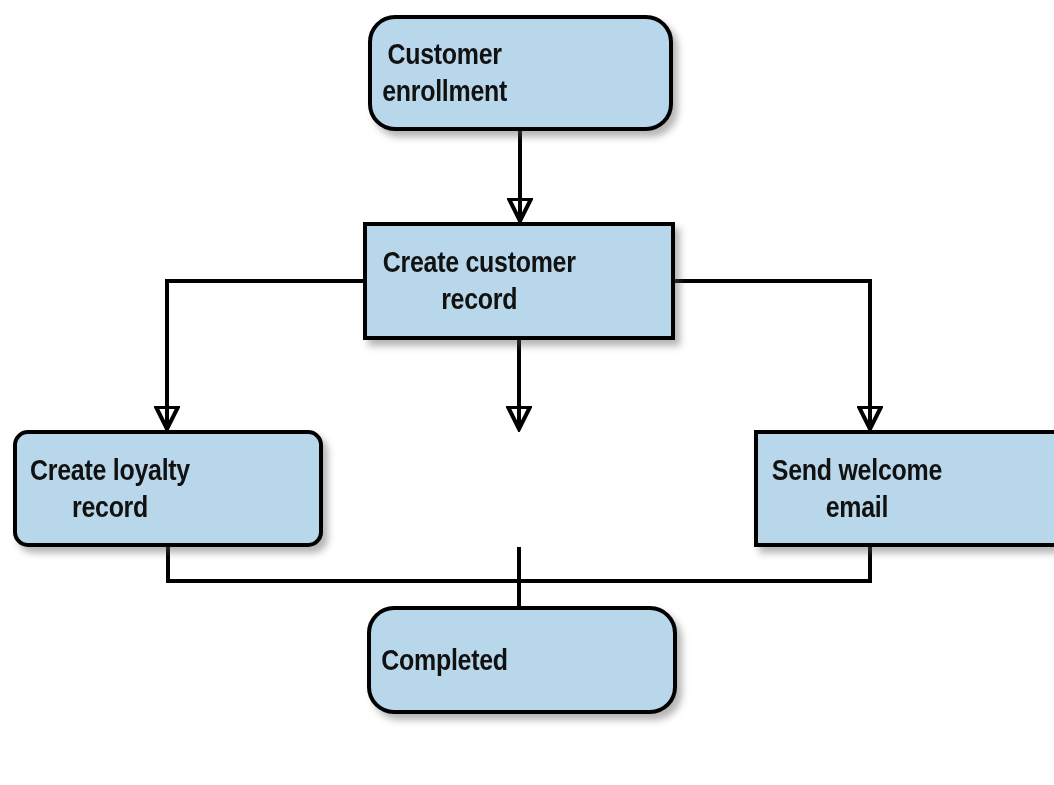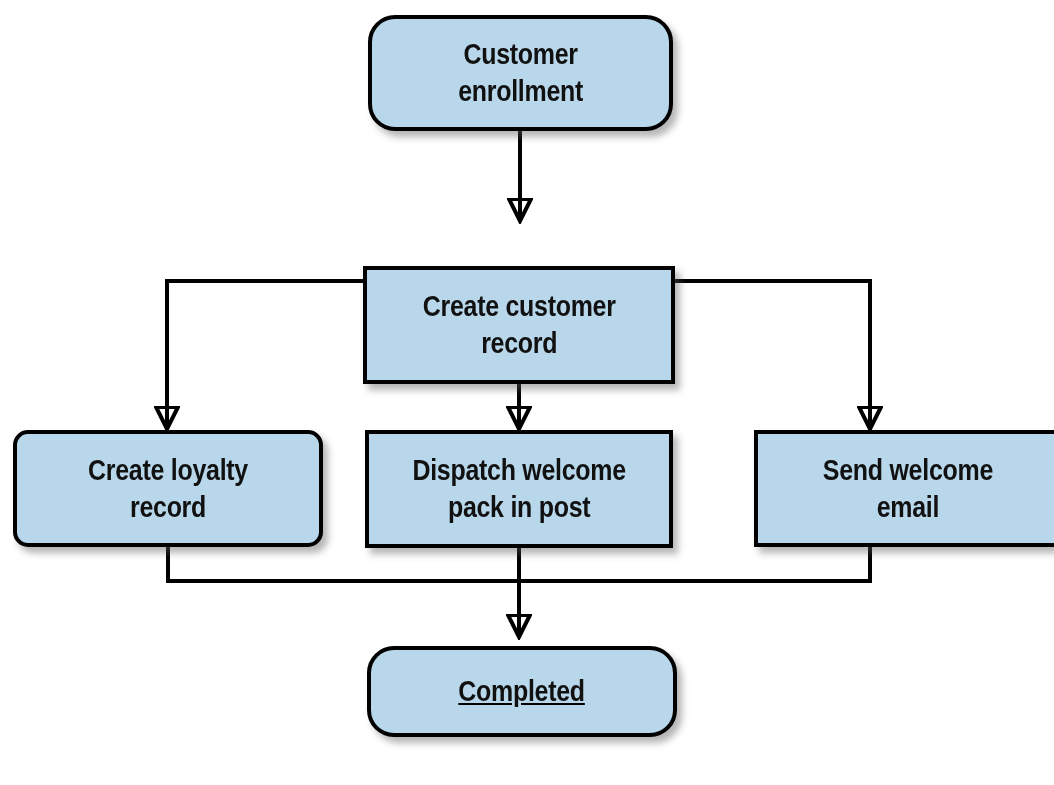--- a/index.html
+++ b/index.html
@@ -32,21 +32,21 @@
     stroke: var(--connector);
     stroke-width: 4;
   }
   .node {
     position: absolute;
     background: var(--node-fill);
     border: 4px solid var(--node-border);
     box-shadow: 5px 6px 7px rgba(90, 90, 90, 0.45);
     display: flex;
     align-items: center;
-    justify-content: center;
+    justify-content: flex-start;
     text-align: center;
   }
   .node.rounded { border-radius: 27px; }
   .node .label {
     display: inline-block;
     white-space: pre-line;
     font-size: 29px;
     font-weight: 700;
     line-height: 1.26;
     color: var(--text);
@@ -72,37 +72,33 @@
     <path d="M 168 547 L 168 581 L 519 581"></path>
     <path d="M 870 547 L 870 581 L 519 581"></path>
     <path d="M 519 547 L 519 636" marker-end="url(#arrowhead)"></path>
   </svg>
 
   <div class="node rounded" style="left:368px; top:15px; width:305px; height:116px;">
     <span class="label">Customer
 enrollment</span>
   </div>
 
-  <div class="node" style="left:363px; top:222px; width:312px; height:118px;margin-top:44px;">
+  <div class="node" style="left:363px; top:222px; width:312px; height:118px;">
     <span class="label">Create customer
 record</span>
   </div>
 
   <div class="node" style="left:13px; top:430px; width:310px; height:117px;border-radius:15px;">
     <span class="label">Create loyalty
 record</span>
   </div>
 
-  <div class="node" style="left:365px; top:430px; width:308px; height:118px;">
-    <span class="label">Dispatch welcome
-pack in post</span>
-  </div>
 
   <div class="node" style="left:754px; top:430px; width:308px; height:117px;">
     <span class="label">Send welcome
 email</span>
   </div>
 
-  <div class="node rounded" style="left:367px; top:646px; width:310px; height:91px;text-decoration:underline;">
+  <div class="node rounded" style="left:367px; top:606px; width:310px; height:108px;">
     <span class="label">Completed</span>
   </div>
 
 </div>
 
 </body></html>

